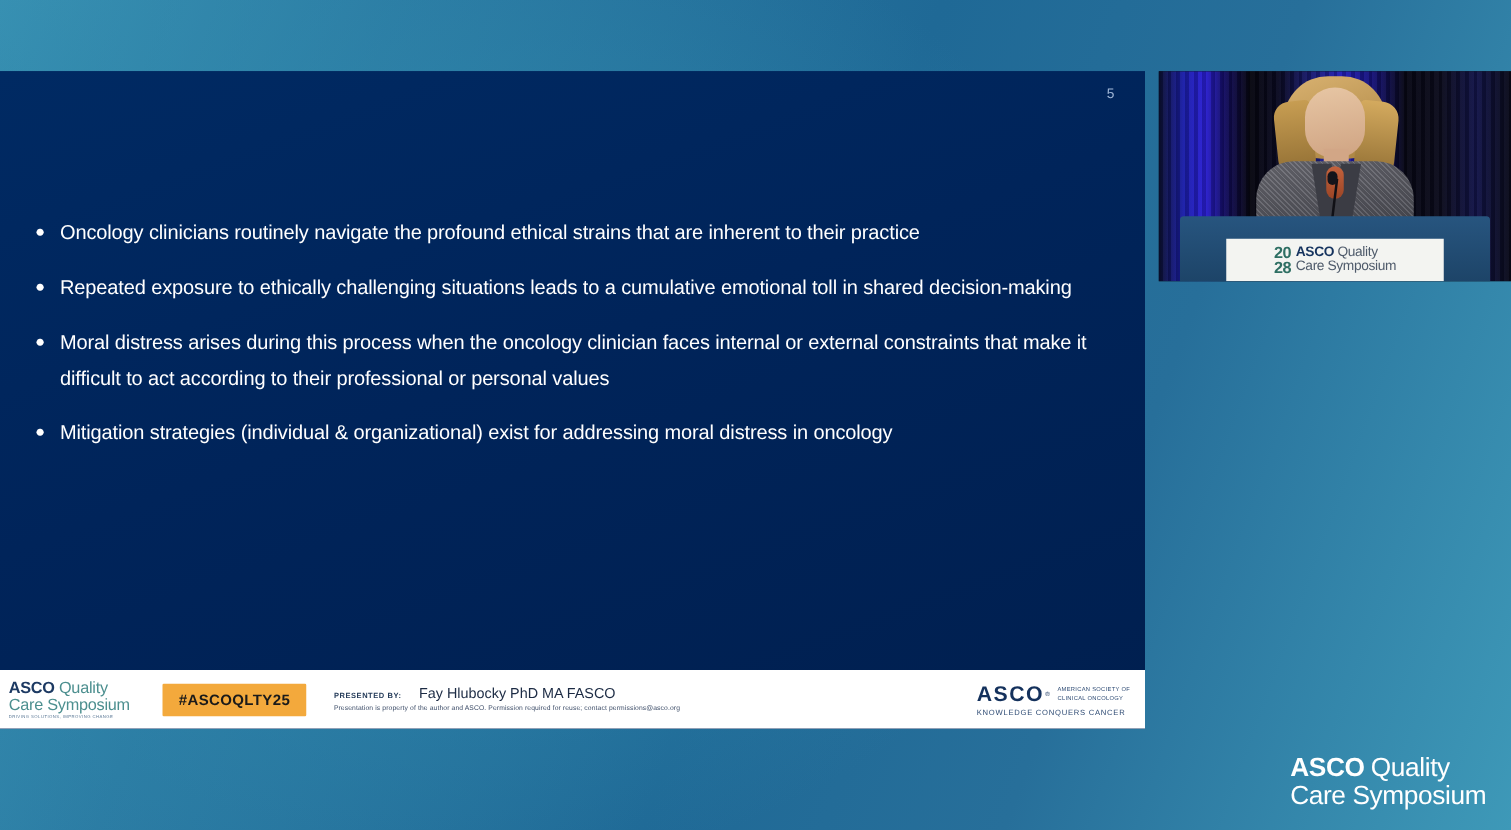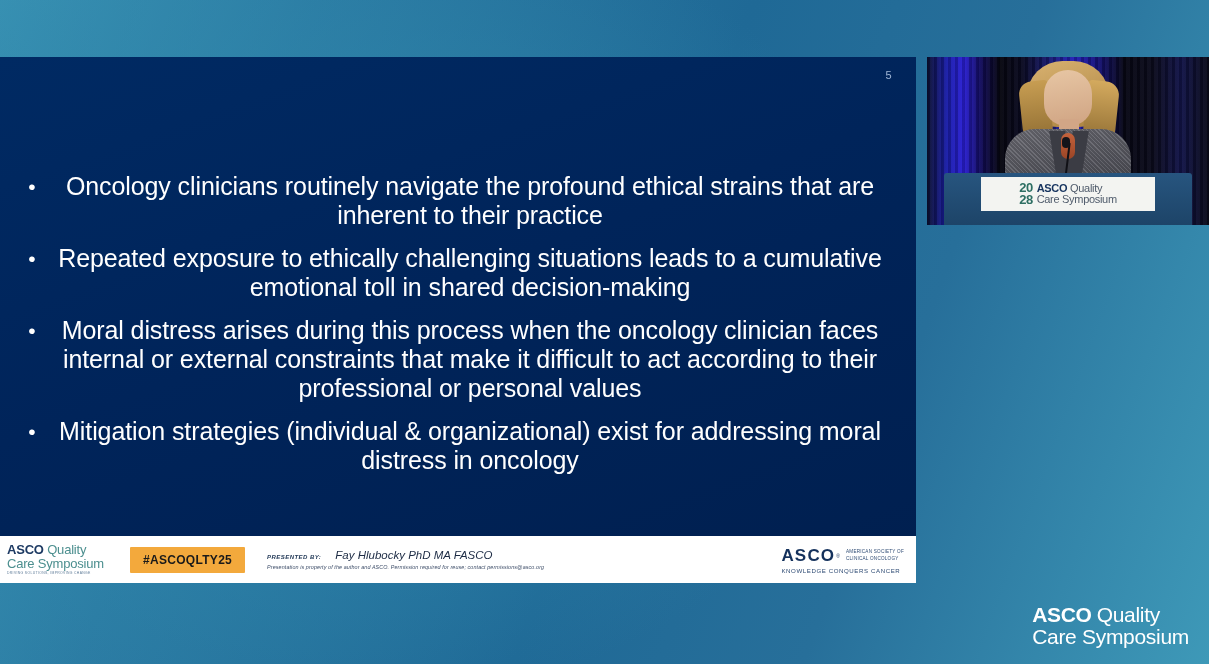--- a/index.html
+++ b/index.html
@@ -34,40 +34,40 @@
   .bullet {
     display:flex; align-items:flex-start;
     margin-bottom:14px;
   }
   .bullet-dot {
     flex:0 0 auto; width:32px; color:#ffffff;
     font-size:21px; line-height:30px; text-align:center;
   }
   .bullet-text {
     flex:1 1 auto; color:#ffffff;
-    font-size:25px; line-height:29px; letter-spacing:-0.1px;text-align:center;
+    font-size:16px; line-height:29px; letter-spacing:-0.1px;
   }
 
   
   #slide-footer {
     position:absolute; left:0; bottom:0; width:100%; height:47px;
     background:#ffffff; display:flex; align-items:center;
   }
   .footer-asco-left { margin-left:7px; width:105px; line-height:1.05; }
   .fa-l1 { font-size:13px; color:#1d3a63; font-weight:bold; letter-spacing:-0.2px; }
   .fa-l1 .lt { color:#4c8f8f; font-weight:normal; }
   .fa-l2 { font-size:13px; color:#4c8f8f; letter-spacing:-0.2px; }
   .fa-tag { font-size:3.4px; color:#5d7a97; letter-spacing:.35px; margin-top:2px; }
 
   #hashtag-badge {
     margin-left:18px; background:#f3a93c; color:#1a1a1a;
     font-size:12px; font-weight:bold; letter-spacing:.3px;
     padding:6px 13px; border-radius:1px;
   }
-  #presented-block { margin-left:22px;font-style:italic; }
+  #presented-block { margin-left:22px; }
   .pres-line { display:flex; align-items:baseline; }
   .pres-label { font-size:6px; font-weight:bold; color:#243b59; letter-spacing:.45px; }
   .pres-name { font-size:11.5px; color:#1c2b44; margin-left:14px; }
   .pres-disclaimer { font-size:5.4px; color:#3d4d68; margin-top:3px; letter-spacing:.1px; }
 
   #footer-asco-right {
     position:absolute; right:12px; top:50%; transform:translateY(-50%);
     text-align:left;
   }
   .far-row { display:flex; align-items:center; }
@@ -132,21 +132,21 @@
   .v-mic { position:absolute; left:57px; top:84px; width:2px; height:44px;
     background:#101016; transform:rotate(7deg); }
   .v-mic-head { position:absolute; left:53px; top:78px; width:8px; height:11px;
     background:#14141a; border-radius:4px; }
   .v-podium {
     position:absolute; left:17px; bottom:0; width:248px; height:52px;
     background:linear-gradient(180deg,#27557f,#1d4468);
     border-radius:3px 3px 0 0;
   }
   .v-sign {
-    position:absolute; left:50%; transform:translateX(-50%); bottom:14px;
+    position:absolute; left:50%; transform:translateX(-50%); bottom:0;
     width:174px; height:34px; background:#f3f4f1;
     display:flex; align-items:center; justify-content:center; gap:4px;
     padding:0 6px;
   }
   .v-year { font-size:13px; font-weight:bold; color:#2e6f63; line-height:.95; letter-spacing:-.5px; }
   .v-signtext { line-height:1.02; }
   .v-s1 { font-size:11px; letter-spacing:-.3px; }
   .v-s1 b { color:#15335e; }
   .v-s1 span { color:#4f5b6b; }
   .v-s2 { font-size:11px; color:#4f5b6b; letter-spacing:-.3px; }

